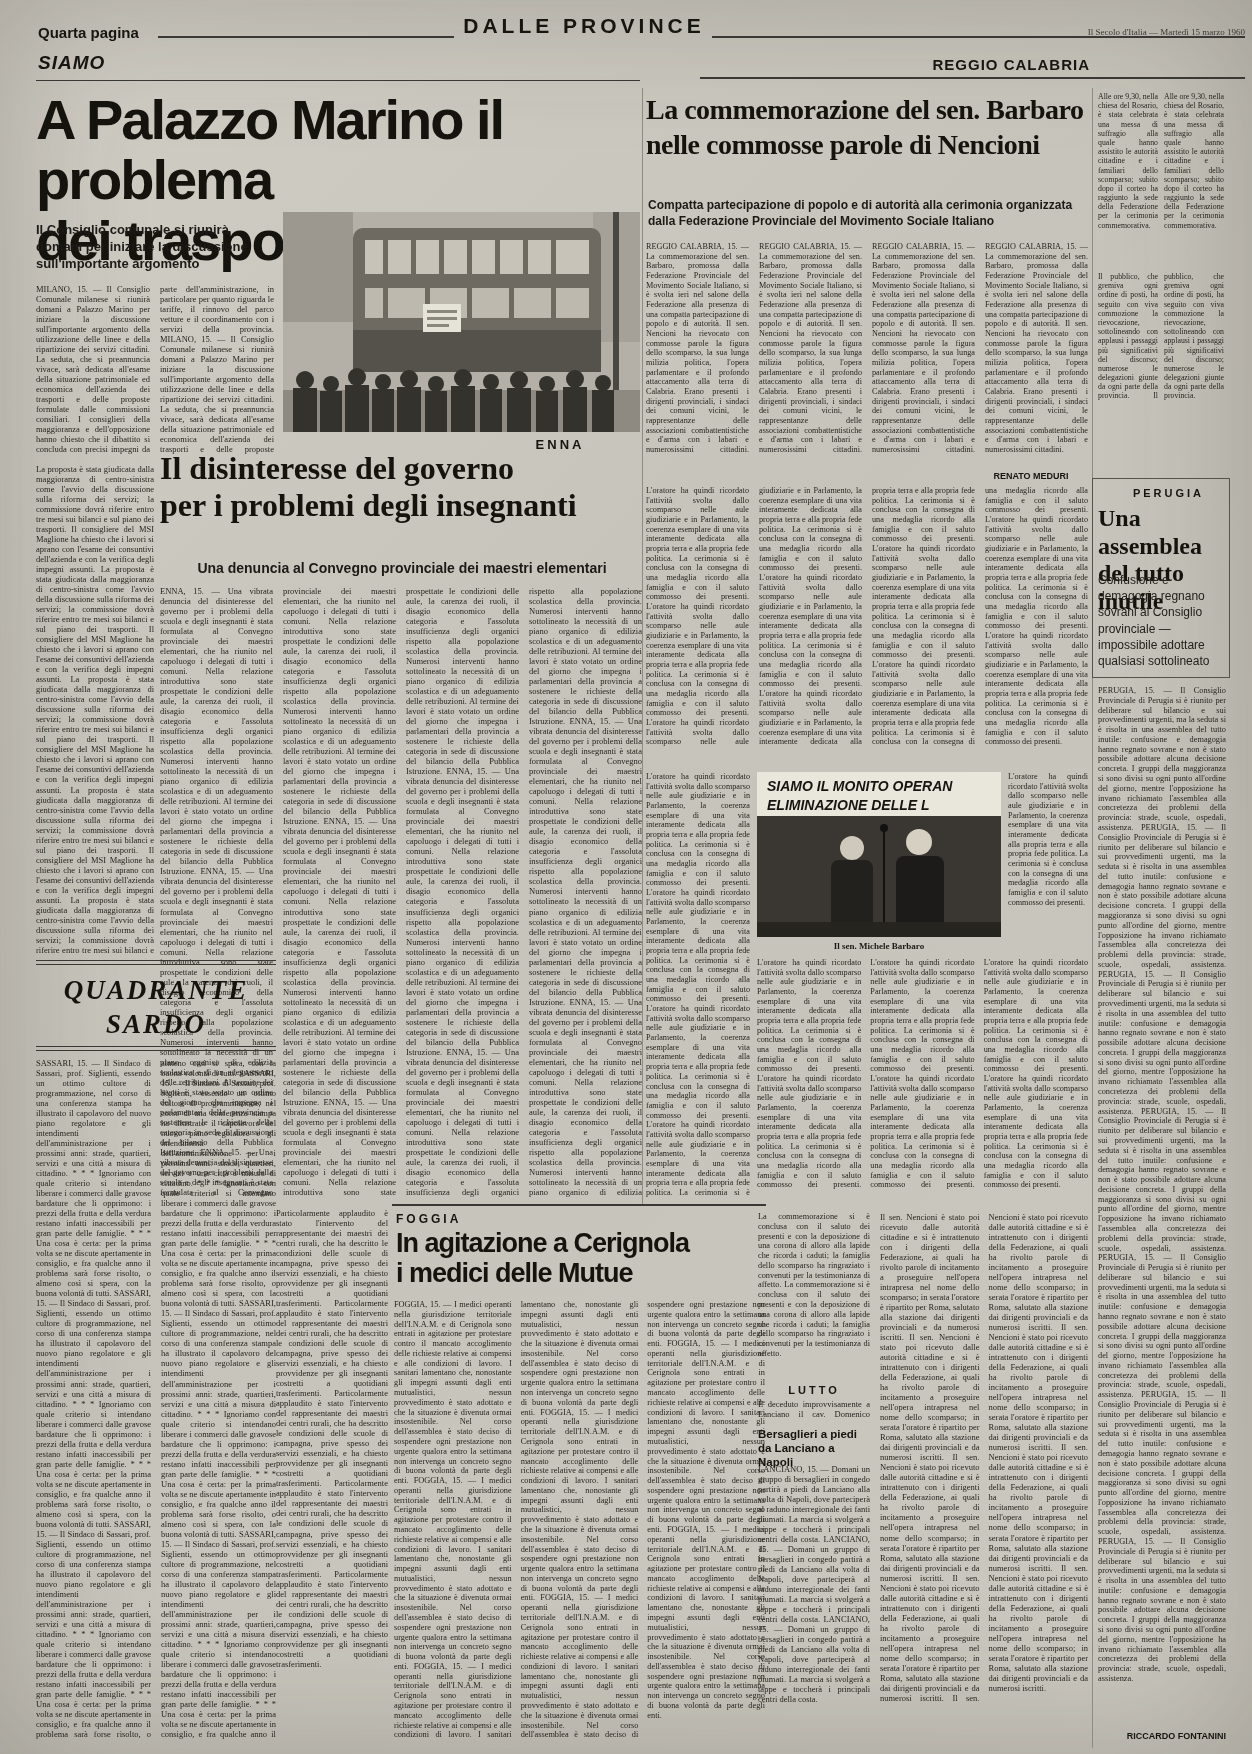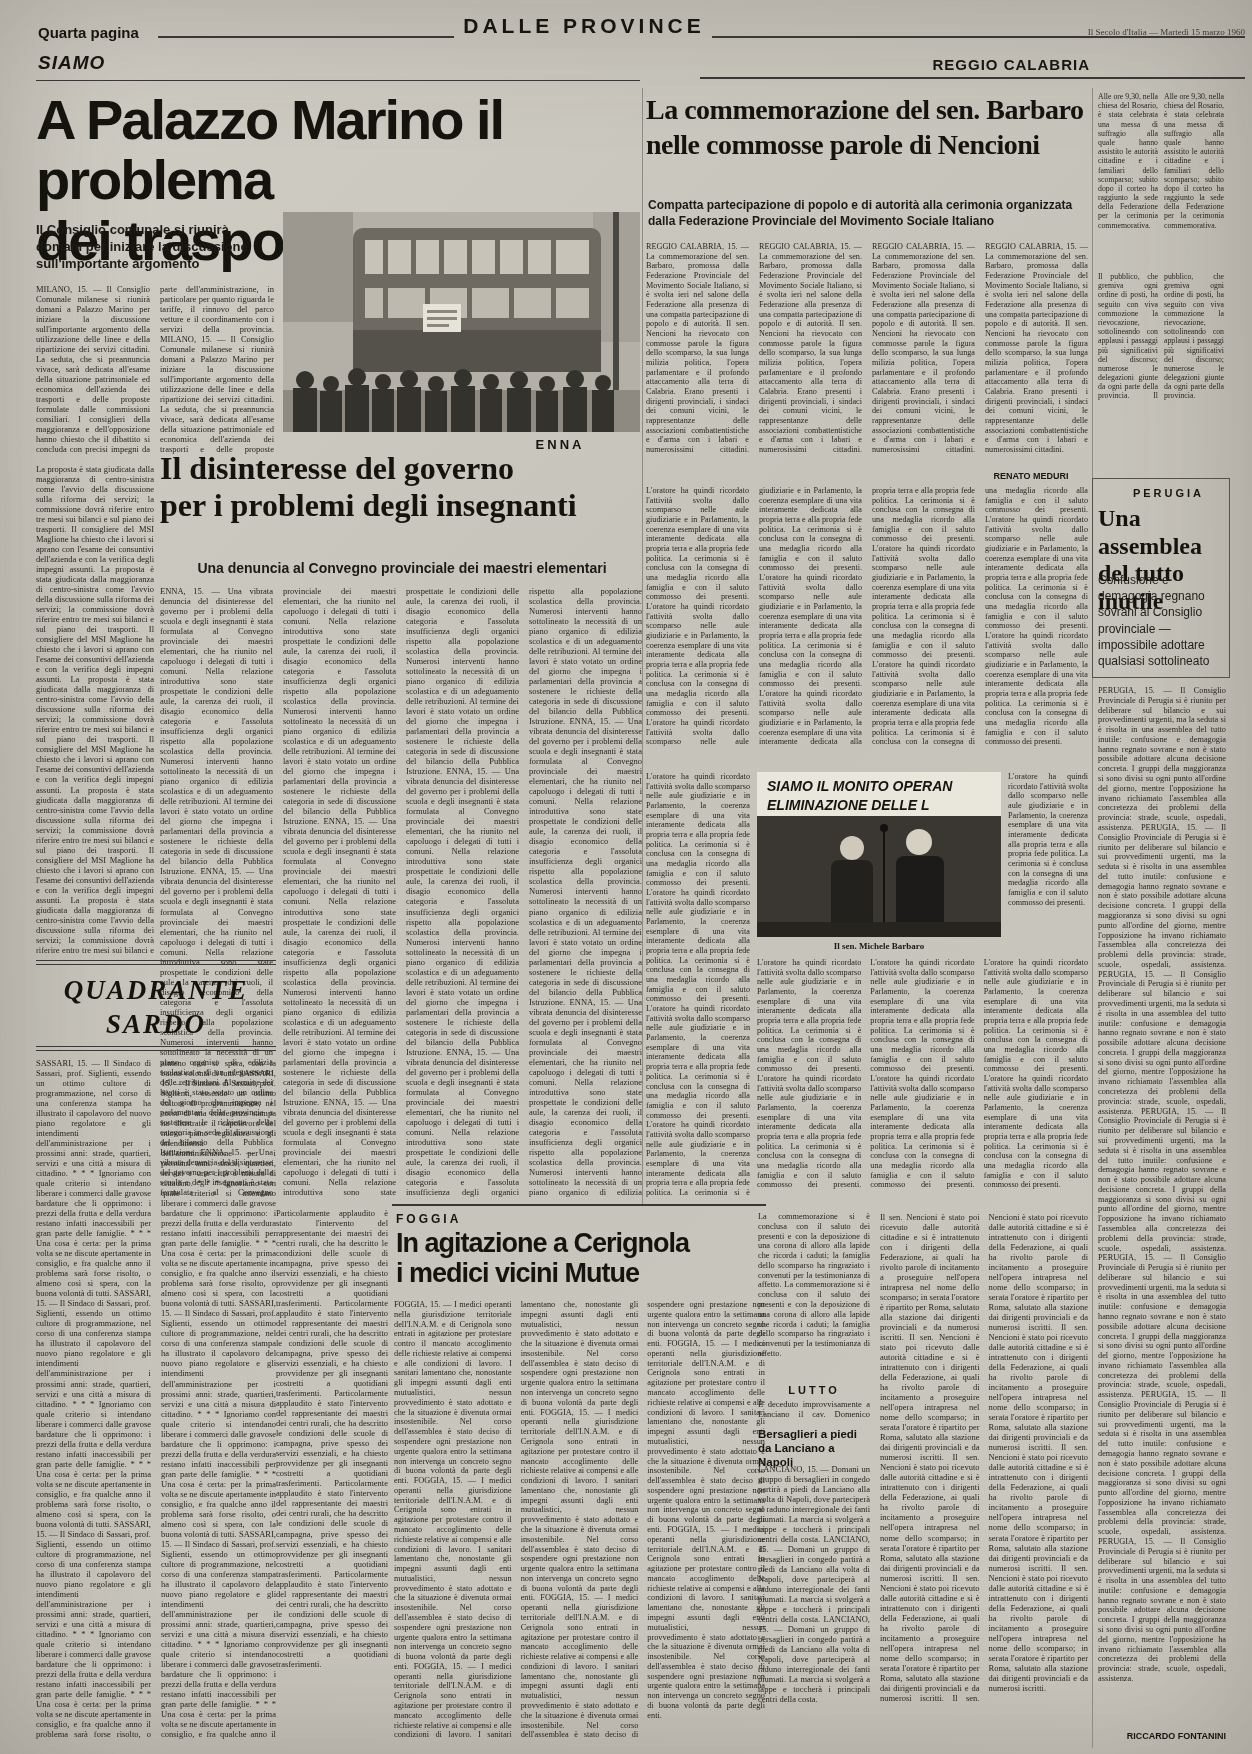--- a/index.html
+++ b/index.html
@@ -162,16 +162,16 @@
   <div class="rule" style="left:36px;top:964px;width:240px;height:1px;"></div>
   <div class="abs hl hl-serif" style="left:36px;top:974px;width:240px;text-align:center;font-size:27px;font-style:italic;letter-spacing:2px;line-height:1.25;">QUADRANTE
 SARDO</div>
   <div class="rule" style="left:36px;top:1046px;width:240px;height:1px;"></div>
   <div class="rule" style="left:36px;top:1050px;width:240px;height:1px;"></div>
   <div class="abs bt" style="left:36px;top:1058px;width:240px;height:688px;column-count:2;">SASSARI, 15. — Il Sindaco di Sassari, prof. Siglienti, essendo un ottimo cultore di programmazione, nel corso di una conferenza stampa ha illustrato il capolavoro del nuovo piano regolatore e gli intendimenti dell'amministrazione per i prossimi anni: strade, quartieri, servizi e una città a misura di cittadino. * * * Ignoriamo con quale criterio si intendano liberare i commerci dalle gravose bardature che li opprimono: i prezzi della frutta e della verdura restano infatti inaccessibili per gran parte delle famiglie. * * * Una cosa è certa: per la prima volta se ne discute apertamente in consiglio, e fra qualche anno il problema sarà forse risolto, o almeno così si spera, con la buona volontà di tutti. SASSARI, 15. — Il Sindaco di Sassari, prof. Siglienti, essendo un ottimo cultore di programmazione, nel corso di una conferenza stampa ha illustrato il capolavoro del nuovo piano regolatore e gli intendimenti dell'amministrazione per i prossimi anni: strade, quartieri, servizi e una città a misura di cittadino. * * * Ignoriamo con quale criterio si intendano liberare i commerci dalle gravose bardature che li opprimono: i prezzi della frutta e della verdura restano infatti inaccessibili per gran parte delle famiglie. * * * Una cosa è certa: per la prima volta se ne discute apertamente in consiglio, e fra qualche anno il problema sarà forse risolto, o almeno così si spera, con la buona volontà di tutti. SASSARI, 15. — Il Sindaco di Sassari, prof. Siglienti, essendo un ottimo cultore di programmazione, nel corso di una conferenza stampa ha illustrato il capolavoro del nuovo piano regolatore e gli intendimenti dell'amministrazione per i prossimi anni: strade, quartieri, servizi e una città a misura di cittadino. * * * Ignoriamo con quale criterio si intendano liberare i commerci dalle gravose bardature che li opprimono: i prezzi della frutta e della verdura restano infatti inaccessibili per gran parte delle famiglie. * * * Una cosa è certa: per la prima volta se ne discute apertamente in consiglio, e fra qualche anno il problema sarà forse risolto, o almeno così si spera, con la buona volontà di tutti. SASSARI, 15. — Il Sindaco di Sassari, prof. Siglienti, essendo un ottimo cultore di programmazione, nel corso di una conferenza stampa ha illustrato il capolavoro del nuovo piano regolatore e gli intendimenti dell'amministrazione per i prossimi anni: strade, quartieri, servizi e una città a misura di cittadino. * * * Ignoriamo con quale criterio si intendano liberare i commerci dalle gravose bardature che li opprimono: i prezzi della frutta e della verdura restano infatti inaccessibili per gran parte delle famiglie. * * * Una cosa è certa: per la prima volta se ne discute apertamente in consiglio, e fra qualche anno il problema sarà forse risolto, o almeno così si spera, con la buona volontà di tutti. SASSARI, 15. — Il Sindaco di Sassari, prof. Siglienti, essendo un ottimo cultore di programmazione, nel corso di una conferenza stampa ha illustrato il capolavoro del nuovo piano regolatore e gli intendimenti dell'amministrazione per i prossimi anni: strade, quartieri, servizi e una città a misura di cittadino. * * * Ignoriamo con quale criterio si intendano liberare i commerci dalle gravose bardature che li opprimono: i prezzi della frutta e della verdura restano infatti inaccessibili per gran parte delle famiglie. * * * Una cosa è certa: per la prima volta se ne discute apertamente in consiglio, e fra qualche anno il problema sarà forse risolto, o almeno così si spera, con la buona volontà di tutti. SASSARI, 15. — Il Sindaco di Sassari, prof. Siglienti, essendo un ottimo cultore di programmazione, nel corso di una conferenza stampa ha illustrato il capolavoro del nuovo piano regolatore e gli intendimenti dell'amministrazione per i prossimi anni: strade, quartieri, servizi e una città a misura di cittadino. * * * Ignoriamo con quale criterio si intendano liberare i commerci dalle gravose bardature che li opprimono: i prezzi della frutta e della verdura restano infatti inaccessibili per gran parte delle famiglie. * * * Una cosa è certa: per la prima volta se ne discute apertamente in consiglio, e fra qualche anno il problema sarà forse risolto, o almeno così si spera, con la buona volontà di tutti.</div>
 
   <div class="rule" style="left:392px;top:1204px;width:374px;height:2px;"></div>
   <div class="abs lbl" style="left:396px;top:1212px;width:100px;text-align:left;font-size:12px;">FOGGIA</div>
   <div class="abs hl hl-sans" style="left:396px;top:1228px;width:372px;font-size:27px;line-height:1.12;letter-spacing:-1px;">In agitazione a Cerignola
-i medici vicini Mutue</div>
+i medici delle Mutue</div>
   <div class="abs bt" style="left:394px;top:1300px;width:371px;height:448px;column-count:3;column-gap:9px;font-size:8.3px;">FOGGIA, 15. — I medici operanti nella giurisdizione territoriale dell'I.N.A.M. e di Cerignola sono entrati in agitazione per protestare contro il mancato accoglimento delle richieste relative ai compensi e alle condizioni di lavoro. I sanitari lamentano che, nonostante gli impegni assunti dagli enti mutualistici, nessun provvedimento è stato adottato e che la situazione è divenuta ormai insostenibile. Nel corso dell'assemblea è stato deciso di sospendere ogni prestazione non urgente qualora entro la settimana non intervenga un concreto segno di buona volontà da parte degli enti. FOGGIA, 15. — I medici operanti nella giurisdizione territoriale dell'I.N.A.M. e di Cerignola sono entrati in agitazione per protestare contro il mancato accoglimento delle richieste relative ai compensi e alle condizioni di lavoro. I sanitari lamentano che, nonostante gli impegni assunti dagli enti mutualistici, nessun provvedimento è stato adottato e che la situazione è divenuta ormai insostenibile. Nel corso dell'assemblea è stato deciso di sospendere ogni prestazione non urgente qualora entro la settimana non intervenga un concreto segno di buona volontà da parte degli enti. FOGGIA, 15. — I medici operanti nella giurisdizione territoriale dell'I.N.A.M. e di Cerignola sono entrati in agitazione per protestare contro il mancato accoglimento delle richieste relative ai compensi e alle condizioni di lavoro. I sanitari lamentano che, nonostante gli impegni assunti dagli enti mutualistici, nessun provvedimento è stato adottato e che la situazione è divenuta ormai insostenibile. Nel corso dell'assemblea è stato deciso di sospendere ogni prestazione non urgente qualora entro la settimana non intervenga un concreto segno di buona volontà da parte degli enti. FOGGIA, 15. — I medici operanti nella giurisdizione territoriale dell'I.N.A.M. e di Cerignola sono entrati in agitazione per protestare contro il mancato accoglimento delle richieste relative ai compensi e alle condizioni di lavoro. I sanitari lamentano che, nonostante gli impegni assunti dagli enti mutualistici, nessun provvedimento è stato adottato e che la situazione è divenuta ormai insostenibile. Nel corso dell'assemblea è stato deciso di sospendere ogni prestazione non urgente qualora entro la settimana non intervenga un concreto segno di buona volontà da parte degli enti. FOGGIA, 15. — I medici operanti nella giurisdizione territoriale dell'I.N.A.M. e di Cerignola sono entrati in agitazione per protestare contro il mancato accoglimento delle richieste relative ai compensi e alle condizioni di lavoro. I sanitari lamentano che, nonostante gli impegni assunti dagli enti mutualistici, nessun provvedimento è stato adottato e che la situazione è divenuta ormai insostenibile. Nel corso dell'assemblea è stato deciso di sospendere ogni prestazione non urgente qualora entro la settimana non intervenga un concreto segno di buona volontà da parte degli enti. FOGGIA, 15. — I medici operanti nella giurisdizione territoriale dell'I.N.A.M. e di Cerignola sono entrati in agitazione per protestare contro il mancato accoglimento delle richieste relative ai compensi e alle condizioni di lavoro. I sanitari lamentano che, nonostante gli impegni assunti dagli enti mutualistici, nessun provvedimento è stato adottato e che la situazione è divenuta ormai insostenibile. Nel corso dell'assemblea è stato deciso di sospendere ogni prestazione non urgente qualora entro la settimana non intervenga un concreto segno di buona volontà da parte degli enti. FOGGIA, 15. — I medici operanti nella giurisdizione territoriale dell'I.N.A.M. e di Cerignola sono entrati in agitazione per protestare contro il mancato accoglimento delle richieste relative ai compensi e alle condizioni di lavoro. I sanitari lamentano che, nonostante gli impegni assunti dagli enti mutualistici, nessun provvedimento è stato adottato e che la situazione è divenuta ormai insostenibile. Nel corso dell'assemblea è stato deciso di sospendere ogni prestazione non urgente qualora entro la settimana non intervenga un concreto segno di buona volontà da parte degli enti.</div>
 
 </div>
 
 </body></html>

